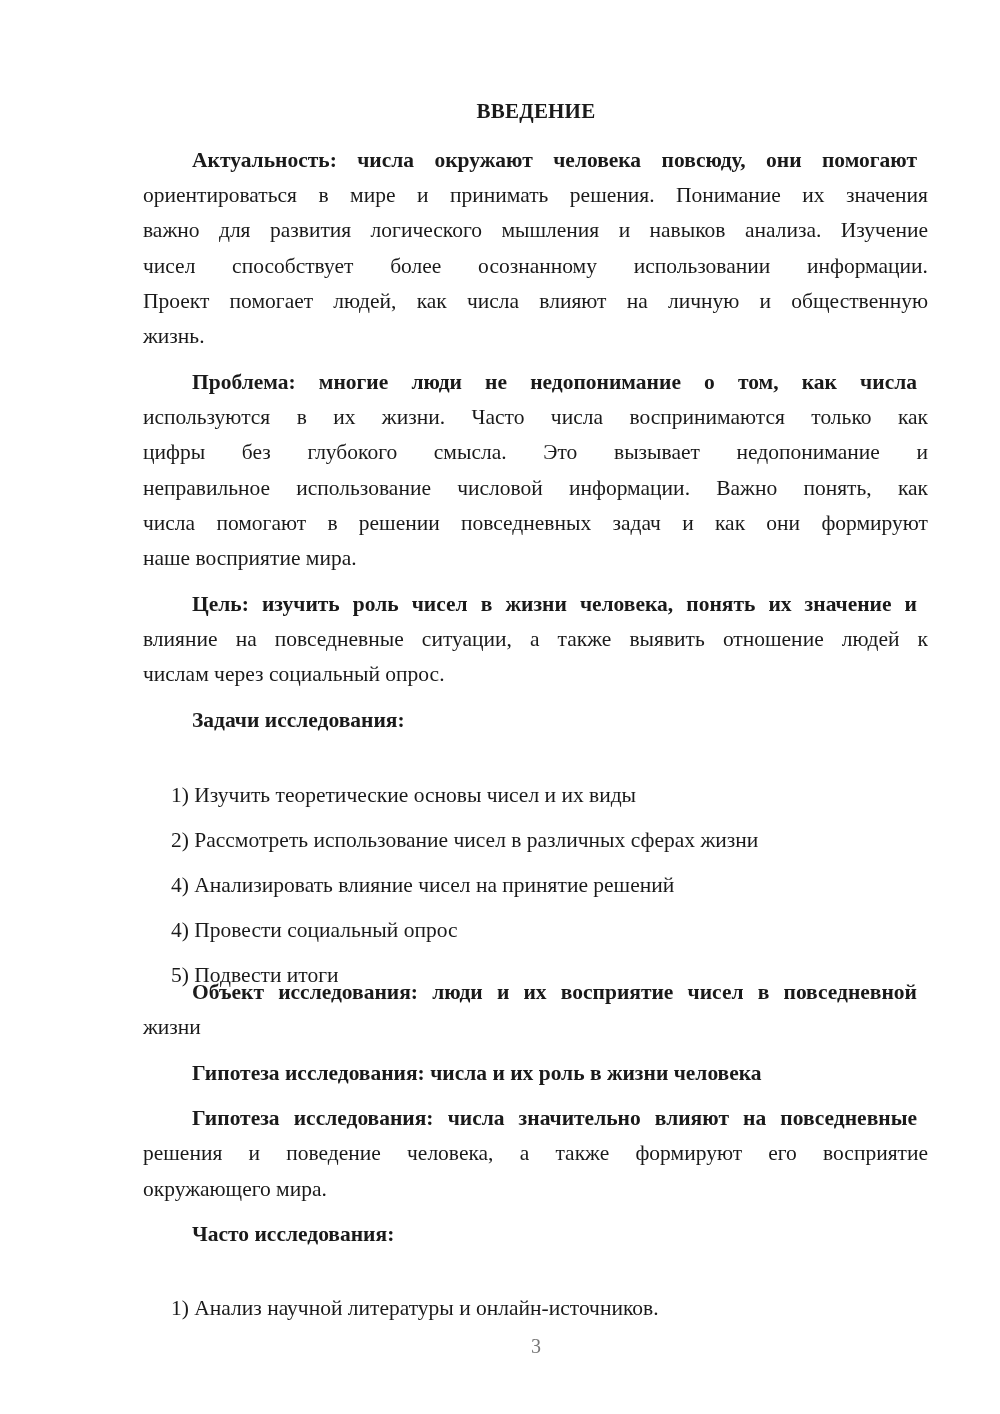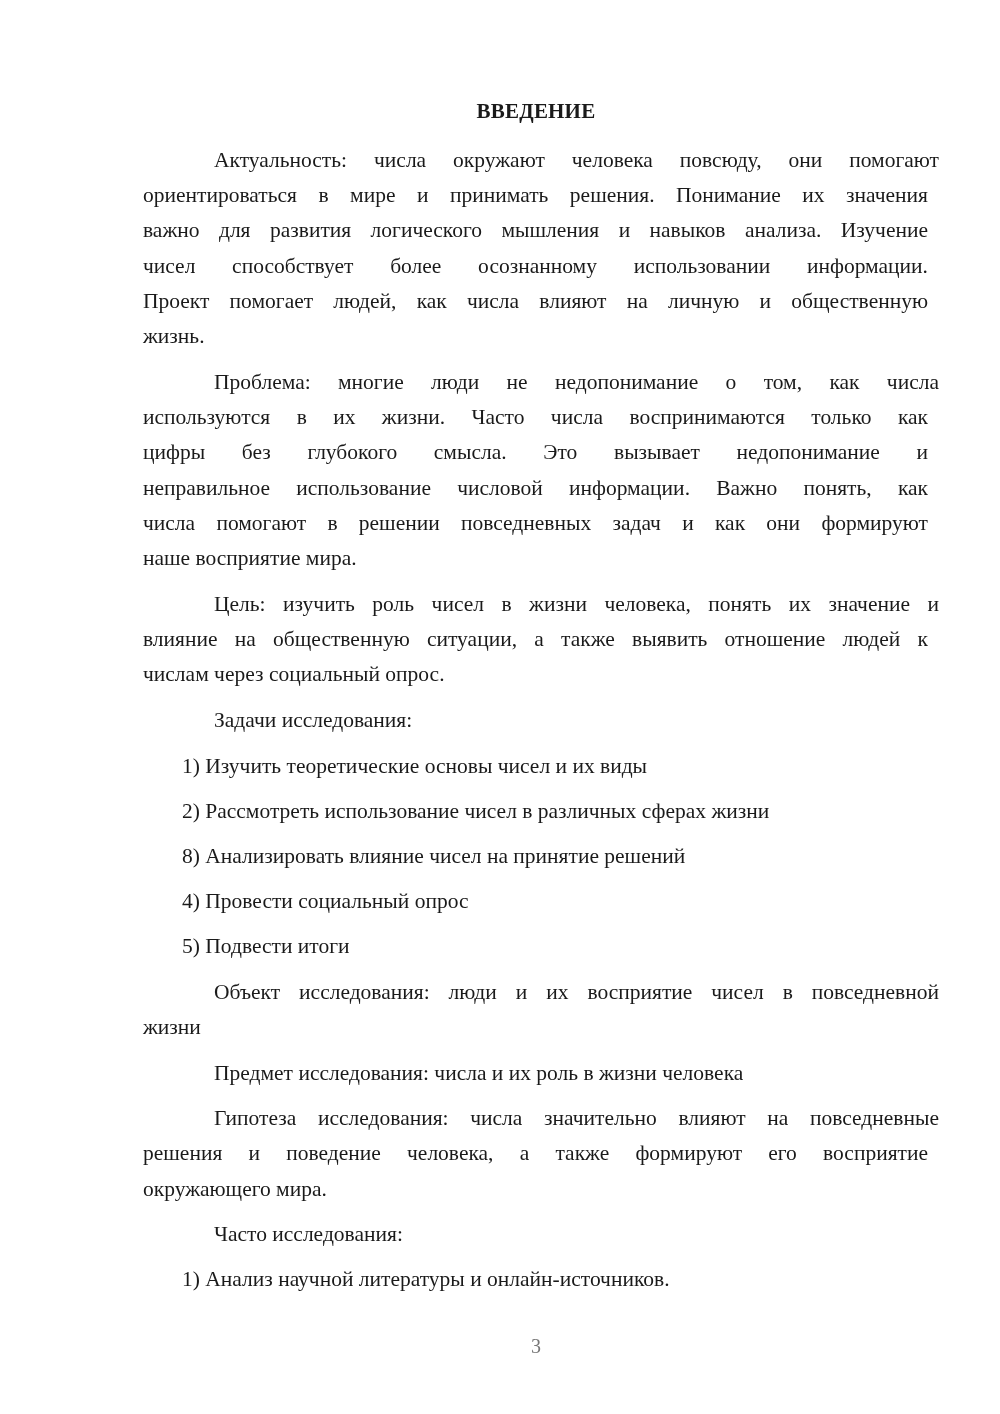--- a/index.html
+++ b/index.html
@@ -4,22 +4,22 @@
   <style>
     html, body { margin: 0; padding: 0; background: #ffffff; }
     body { width: 1000px; height: 1414px; position: relative; overflow: hidden;
            font-family: "Liberation Serif", "DejaVu Serif", serif; color: #1a1a1a; }
     .page { position: absolute; left: 0; top: 0; width: 1000px; height: 1414px; background: #fff; padding-left: 28px; }
     .title { position: absolute; top: 97px; left: 0; width: 1072px; text-align: center;
              font-weight: bold; font-size: 21px; line-height: 28px; letter-spacing: 0.2px; }
     .line { position: absolute; left: 143px; width: 785px; font-size: 21.5px; line-height: 28px;
             white-space: nowrap; }
     .line.j { text-align: justify; text-align-last: justify; }
-    .line.ind { left: 214px; width: 725px; }
-    .line.item { left: 182px; }
+    .line.ind { left: 192px; width: 725px; font-weight: bold; }
+    .line.item { left: 171px; margin-top: 29px; }
     .pagenum { position: absolute; top: 1335px; left: 0; width: 1072px; text-align: center;
                font-size: 20px; color: #777; }
   </style>
 </head>
 <body>
 
 <div class="page">
   <div class="title">ВВЕДЕНИЕ</div>
 
   <div>
@@ -35,40 +35,40 @@
     <div class="line ind j" style="top:368px">Проблема: многие люди не недопонимание о том, как числа</div>
     <div class="line j" style="top:403px">используются в их жизни. Часто числа воспринимаются только как</div>
     <div class="line j" style="top:438px">цифры без глубокого смысла. Это вызывает недопонимание и</div>
     <div class="line j" style="top:474px">неправильное использование числовой информации. Важно понять, как</div>
     <div class="line j" style="top:509px">числа помогают в решении повседневных задач и как они формируют</div>
     <div class="line" style="top:544px">наше восприятие мира.</div>
   </div>
 
   <div>
     <div class="line ind j" style="top:590px">Цель: изучить роль чисел в жизни человека, понять их значение и</div>
-    <div class="line j" style="top:625px">влияние на общественную ситуации, а также выявить отношение людей к</div>
+    <div class="line j" style="top:625px">влияние на повседневные ситуации, а также выявить отношение людей к</div>
     <div class="line" style="top:660px">числам через социальный опрос.</div>
   </div>
 
   <div>
     <div class="line ind" style="top:706px">Задачи исследования:</div>
     <div class="line item" style="top:752px">1) Изучить теоретические основы чисел и их виды</div>
     <div class="line item" style="top:797px">2) Рассмотреть использование чисел в различных сферах жизни</div>
-    <div class="line item" style="top:842px">8) Анализировать влияние чисел на принятие решений</div>
+    <div class="line item" style="top:842px">4) Анализировать влияние чисел на принятие решений</div>
     <div class="line item" style="top:887px">4) Провести социальный опрос</div>
     <div class="line item" style="top:932px">5) Подвести итоги</div>
   </div>
 
   <div>
     <div class="line ind j" style="top:978px">Объект исследования: люди и их восприятие чисел в повседневной</div>
     <div class="line" style="top:1013px">жизни</div>
   </div>
 
   <div>
-    <div class="line ind" style="top:1059px">Предмет исследования: числа и их роль в жизни человека</div>
+    <div class="line ind" style="top:1059px">Гипотеза исследования: числа и их роль в жизни человека</div>
   </div>
 
   <div>
     <div class="line ind j" style="top:1104px">Гипотеза исследования: числа значительно влияют на повседневные</div>
     <div class="line j" style="top:1139px">решения и поведение человека, а также формируют его восприятие</div>
     <div class="line" style="top:1175px">окружающего мира.</div>
   </div>
 
   <div>
     <div class="line ind" style="top:1220px">Часто исследования:</div>

